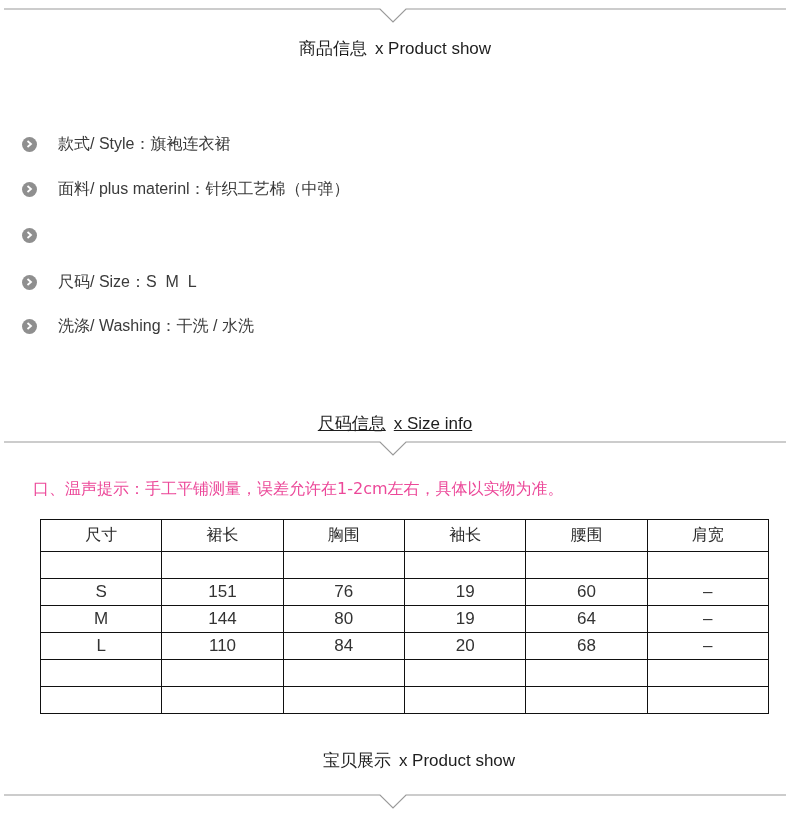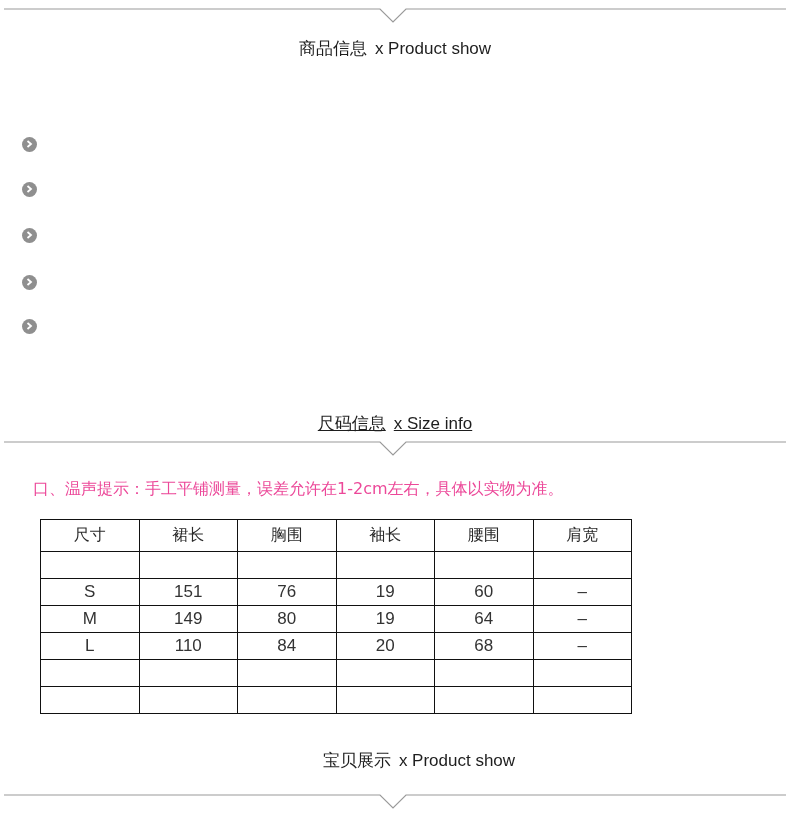--- a/index.html
+++ b/index.html
@@ -22,21 +22,21 @@
       display: inline-flex; align-items: center; justify-content: center; margin-right: 21px;
     }
     .spec-text { font-size: 16px; color: #3a3a3a; }
 
     .notice {
       position: absolute; left: 33px; top: 479px; font-size: 16px; color: #ec4899;
       font-family: "DejaVu Sans", sans-serif; letter-spacing: 0px; white-space: nowrap;
     }
 
     table.size-table {
-      position: absolute; left: 40px; top: 519px; width: 592px;
+      position: absolute; left: 40px; top: 519px; width: 729px;
       border-collapse: collapse; table-layout: fixed;
     }
     table.size-table td, table.size-table th {
       border: 1.5px solid #111; text-align: center; font-size: 17px;
       color: #333; font-weight: normal; padding: 0;
     }
     table.size-table th { height: 32px; font-size: 16px; color: #2a2a2a; }
     table.size-table td { height: 27px; }
   </style>
 </head>
@@ -52,48 +52,52 @@
   <span class="cn">商品信息</span><span>x Product show</span>
 </div>
 
 <div class="spec-list">
   <div class="spec-item" style="top:0px;">
     <span class="spec-bullet">
       <svg width="7" height="8" viewBox="0 0 7 8">
           <polyline points="1.5,1 5,4 1.5,7" fill="none" stroke="#fff" stroke-width="1.8"></polyline>
         </svg>
     </span>
+    <span class="spec-text">款式/ Style：旗袍连衣裙</span>
   </div>
   <div class="spec-item" style="top:45px;">
     <span class="spec-bullet">
       <svg width="7" height="8" viewBox="0 0 7 8">
           <polyline points="1.5,1 5,4 1.5,7" fill="none" stroke="#fff" stroke-width="1.8"></polyline>
         </svg>
     </span>
+    <span class="spec-text">面料/ plus materinl：针织工艺棉（中弹）</span>
   </div>
   <div class="spec-item" style="top:91px;">
     <span class="spec-bullet">
       <svg width="7" height="8" viewBox="0 0 7 8">
           <polyline points="1.5,1 5,4 1.5,7" fill="none" stroke="#fff" stroke-width="1.8"></polyline>
         </svg>
     </span>
   </div>
   <div class="spec-item" style="top:138px;">
     <span class="spec-bullet">
       <svg width="7" height="8" viewBox="0 0 7 8">
           <polyline points="1.5,1 5,4 1.5,7" fill="none" stroke="#fff" stroke-width="1.8"></polyline>
         </svg>
     </span>
+    <span class="spec-text" style="white-space:pre;">尺码/ Size：S  M  L</span>
   </div>
   <div class="spec-item" style="top:182px;">
     <span class="spec-bullet">
       <svg width="7" height="8" viewBox="0 0 7 8">
           <polyline points="1.5,1 5,4 1.5,7" fill="none" stroke="#fff" stroke-width="1.8"></polyline>
         </svg>
     </span>
+    <span class="spec-text">洗涤/ Washing：干洗 / 水洗</span>
   </div>
 </div>
 
 <div class="section-title" style="top:412px;text-decoration:underline;">
   <span class="cn">尺码信息</span><span>x Size info</span>
 </div>
 
 <div class="divider" style="top:435px;">
   <svg width="782" height="22" viewBox="0 0 782 22">
     <polyline points="0,7 376,7 389,20 402,7 782,7" fill="none" stroke="#9a9a9a" stroke-width="1.2"></polyline>
@@ -125,21 +129,21 @@
     <tr>
       <td>S</td>
       <td>151</td>
       <td>76</td>
       <td>19</td>
       <td>60</td>
       <td>–</td>
     </tr>
     <tr>
       <td>M</td>
-      <td>149</td>
+      <td>144</td>
       <td>80</td>
       <td>19</td>
       <td>64</td>
       <td>–</td>
     </tr>
     <tr>
       <td>L</td>
       <td>110</td>
       <td>84</td>
       <td>20</td>

